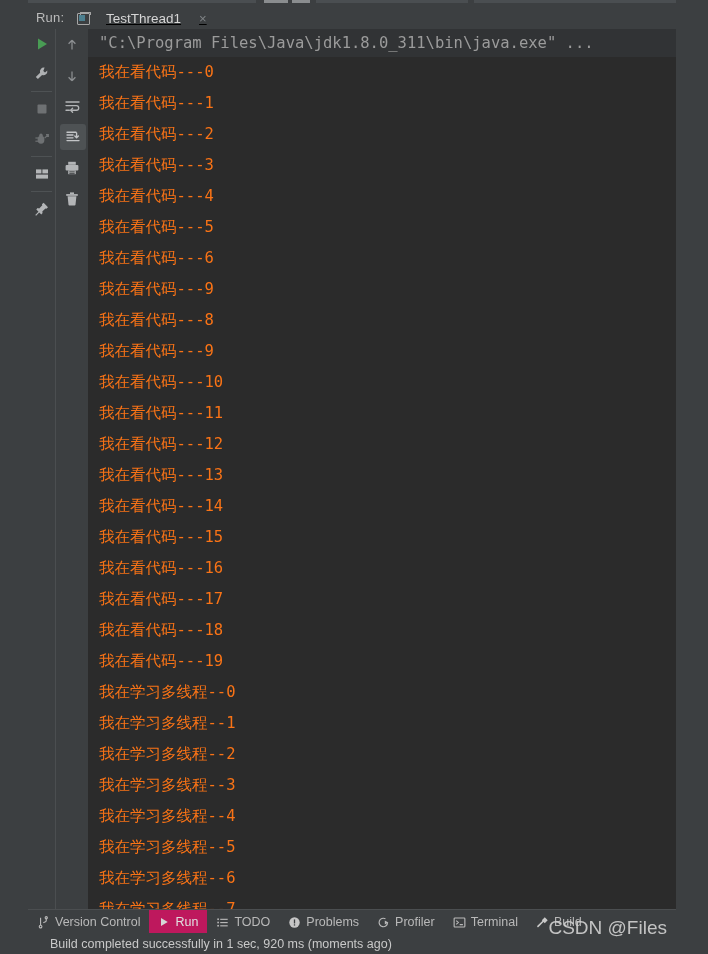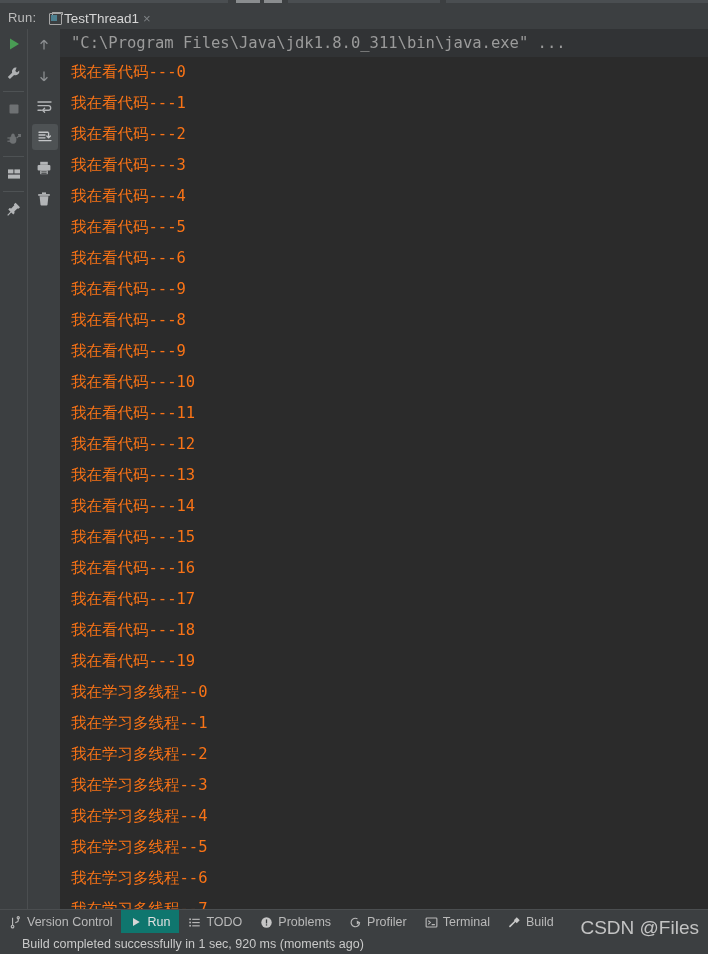--- a/index.html
+++ b/index.html
@@ -2,36 +2,36 @@
 <html><head>
 <meta charset="utf-8">
 <style>
   html,body{margin:0;padding:0;}
   body{
     width:708px;height:954px;overflow:hidden;
     background:#3c3f41;
     font-family:"Liberation Sans","DejaVu Sans",sans-serif;
     -webkit-font-smoothing:antialiased;
   }
-  #app{position:relative;width:708px;height:954px;overflow:hidden;background:#3c3f41;}
+  #app{position:relative;width:648px;height:954px;overflow:hidden;background:#3c3f41;margin-left:28px;}
 
   
   .topstrip{position:absolute;left:0;top:0;width:708px;height:7px;background:#3c3f41;}
   .topstrip .seg{position:absolute;top:0;height:3px;background:#4a4e51;}
   .topstrip .s1{left:0;width:228px;}
   .topstrip .s2{left:236px;width:24px;background:#8a8d8f;}
   .topstrip .s3{left:264px;width:18px;background:#8a8d8f;}
   .topstrip .s4{left:288px;width:152px;}
   .topstrip .s5{left:446px;width:262px;}
 
   
   .tabbar{position:absolute;left:0;top:7px;width:708px;height:22px;background:#3c3f41;}
   .runlabel{position:absolute;left:8px;top:3px;font-size:13px;color:#bbbbbb;letter-spacing:.2px;}
-  .tab{position:absolute;left:43px;top:0px;height:22px;display:flex;align-items:center;gap:2px;
-       padding:0 6px 0 6px;}
+  .tab{position:absolute;left:43px;top:0px;height:22px;display:flex;align-items:center;gap:16px;
+       padding:0 6px 0 6px;text-decoration:underline;}
   .tab-icon{width:13px;height:13px;position:relative;display:inline-block;}
   .tab-icon i{position:absolute;display:block;}
   .tab-icon .frame{left:0;top:1px;width:11px;height:10px;border:1.3px solid #a6a6a6;border-radius:1px;}
   .tab-icon .inner{left:2px;top:3px;width:6px;height:6px;background:#4d8090;}
   .tab-icon .top{left:3px;top:0px;width:9px;height:2px;border:1.3px solid #a6a6a6;border-bottom:none;border-radius:1px 1px 0 0;}
   .tab-label{font-size:13.5px;color:#d6d6d6;}
   .tab-close{font-size:13px;color:#7f8386;line-height:1;padding-left:2px;}
   .tab-underline{position:absolute;left:37px;top:27px;width:130px;height:2px;background:#9aa7b0;}
 
   
@@ -47,21 +47,21 @@
   
   .console{position:absolute;left:60px;top:29px;width:648px;height:880px;background:#2b2b2b;overflow:hidden;}
   .cline{height:31px;line-height:31px;font-family:"DejaVu Sans Mono","Liberation Mono",monospace;
          font-size:15.5px;color:#f97316;white-space:pre;padding-left:11px;letter-spacing:0px;}
   .cline.cmd{color:#9b9b9b;background:#313335;height:28px;line-height:28px;font-size:15.5px;}
 
   
   .toolwin{position:absolute;left:0;top:909px;width:708px;height:24px;background:#3c3f41;
            border-top:1px solid #4b4e50;display:flex;align-items:center;}
   .twitem{display:flex;align-items:center;gap:5px;height:24px;padding:0 9px;font-size:12.5px;color:#b9b9b9;}
-  .twitem.active{background:#0f766e;color:#e0e0e0;}
+  .twitem.active{background:#be185d;color:#e0e0e0;}
   .statusbar{position:absolute;left:0;top:933px;width:708px;height:21px;background:#3c3f41;
              display:flex;align-items:center;}
   .statustext{font-size:12.5px;color:#c9c9c9;padding-left:22px;}
   .watermark{position:absolute;right:9px;top:917px;font-size:19px;color:#cfcfcf;opacity:.92;
              font-family:"Liberation Sans",sans-serif;}
 </style>
 </head>
 <body>
 
 <div id="app">

